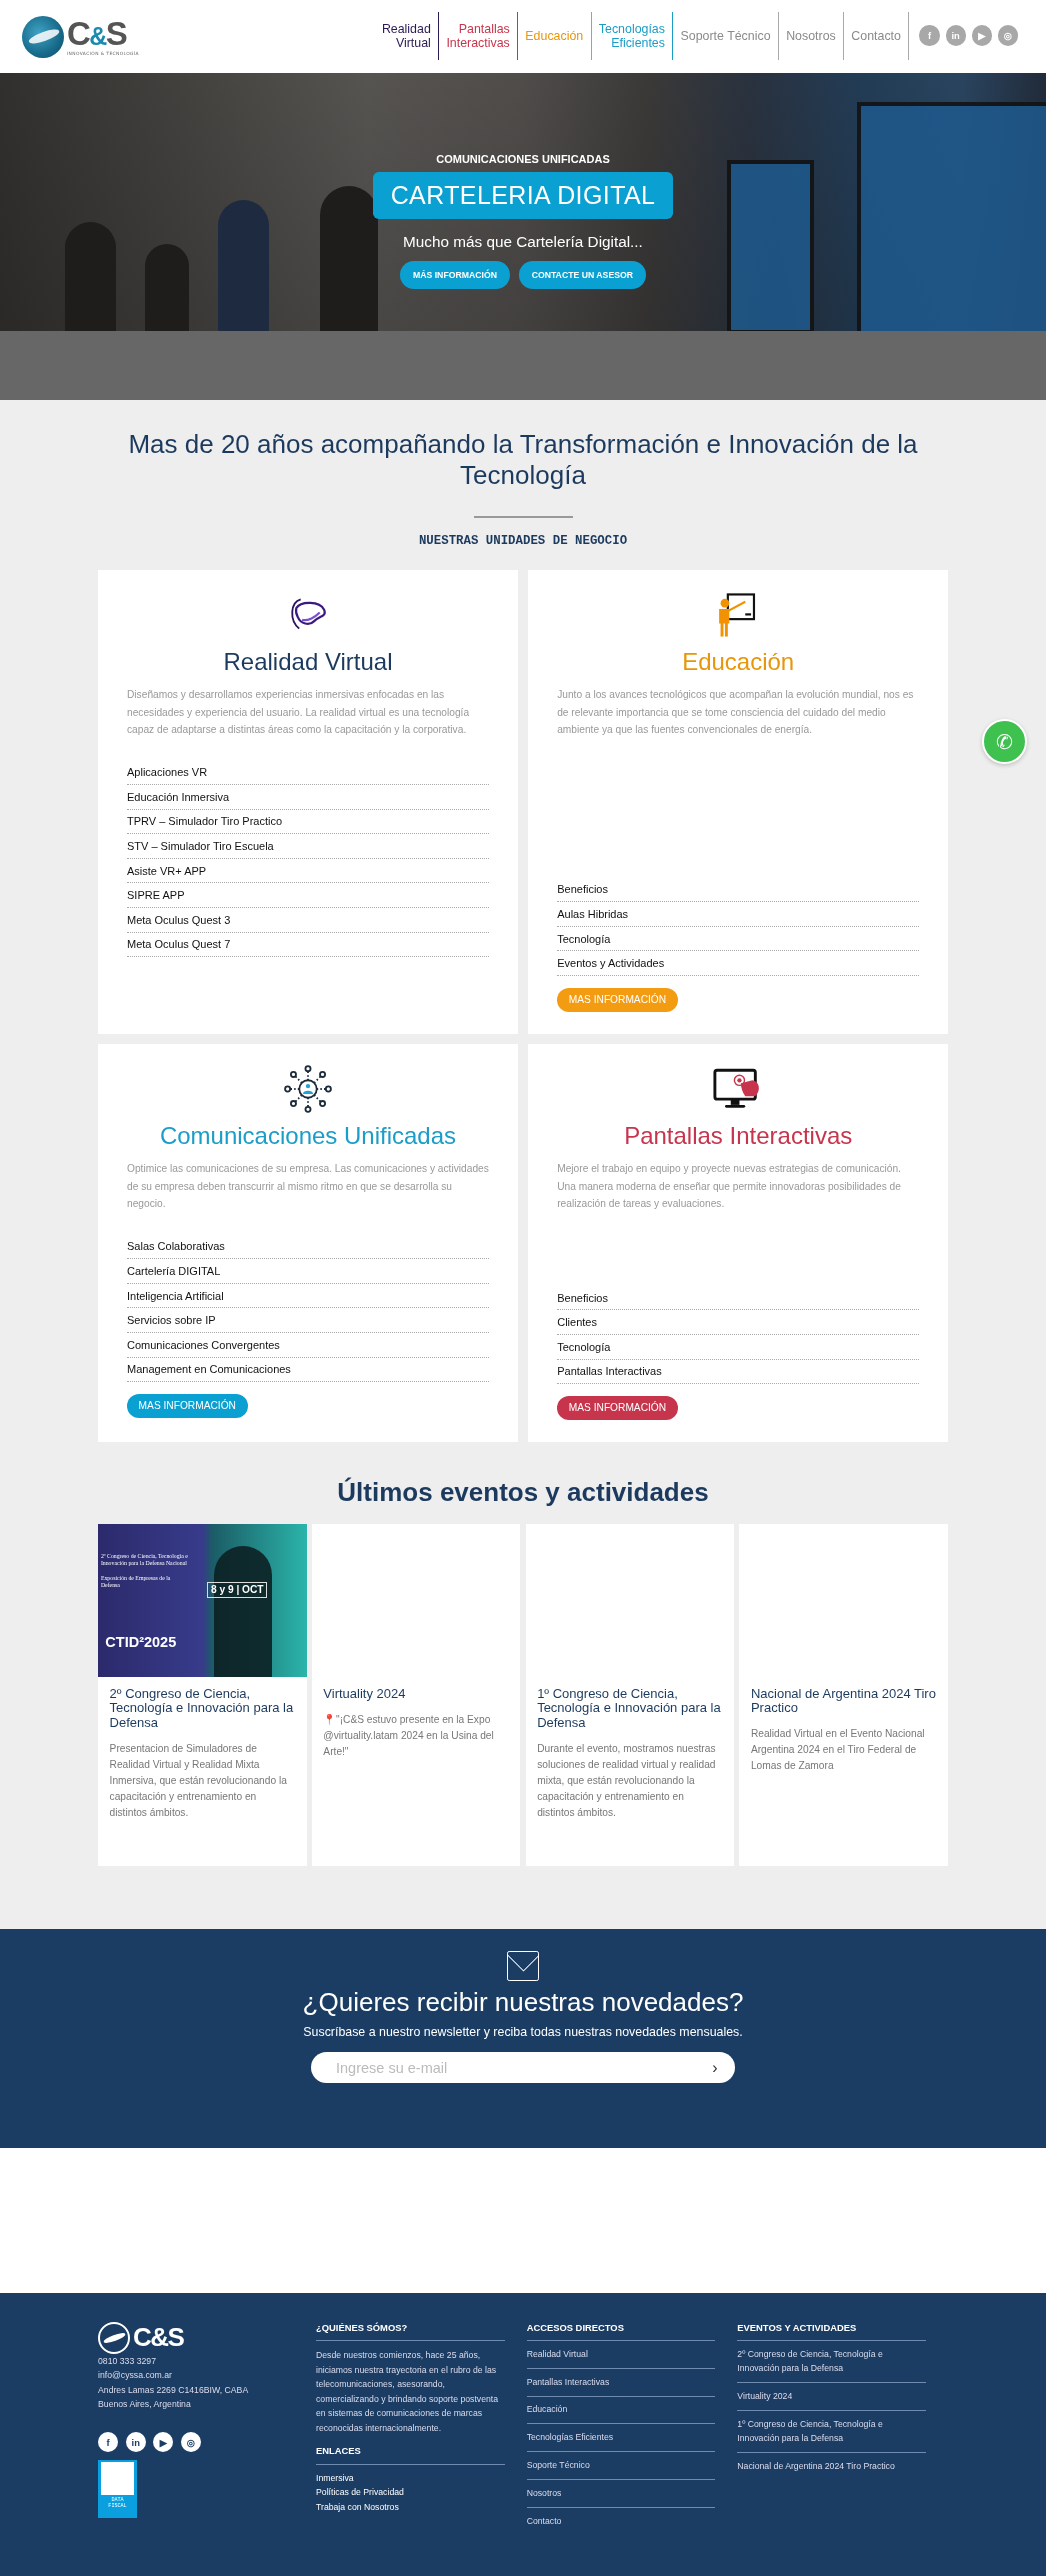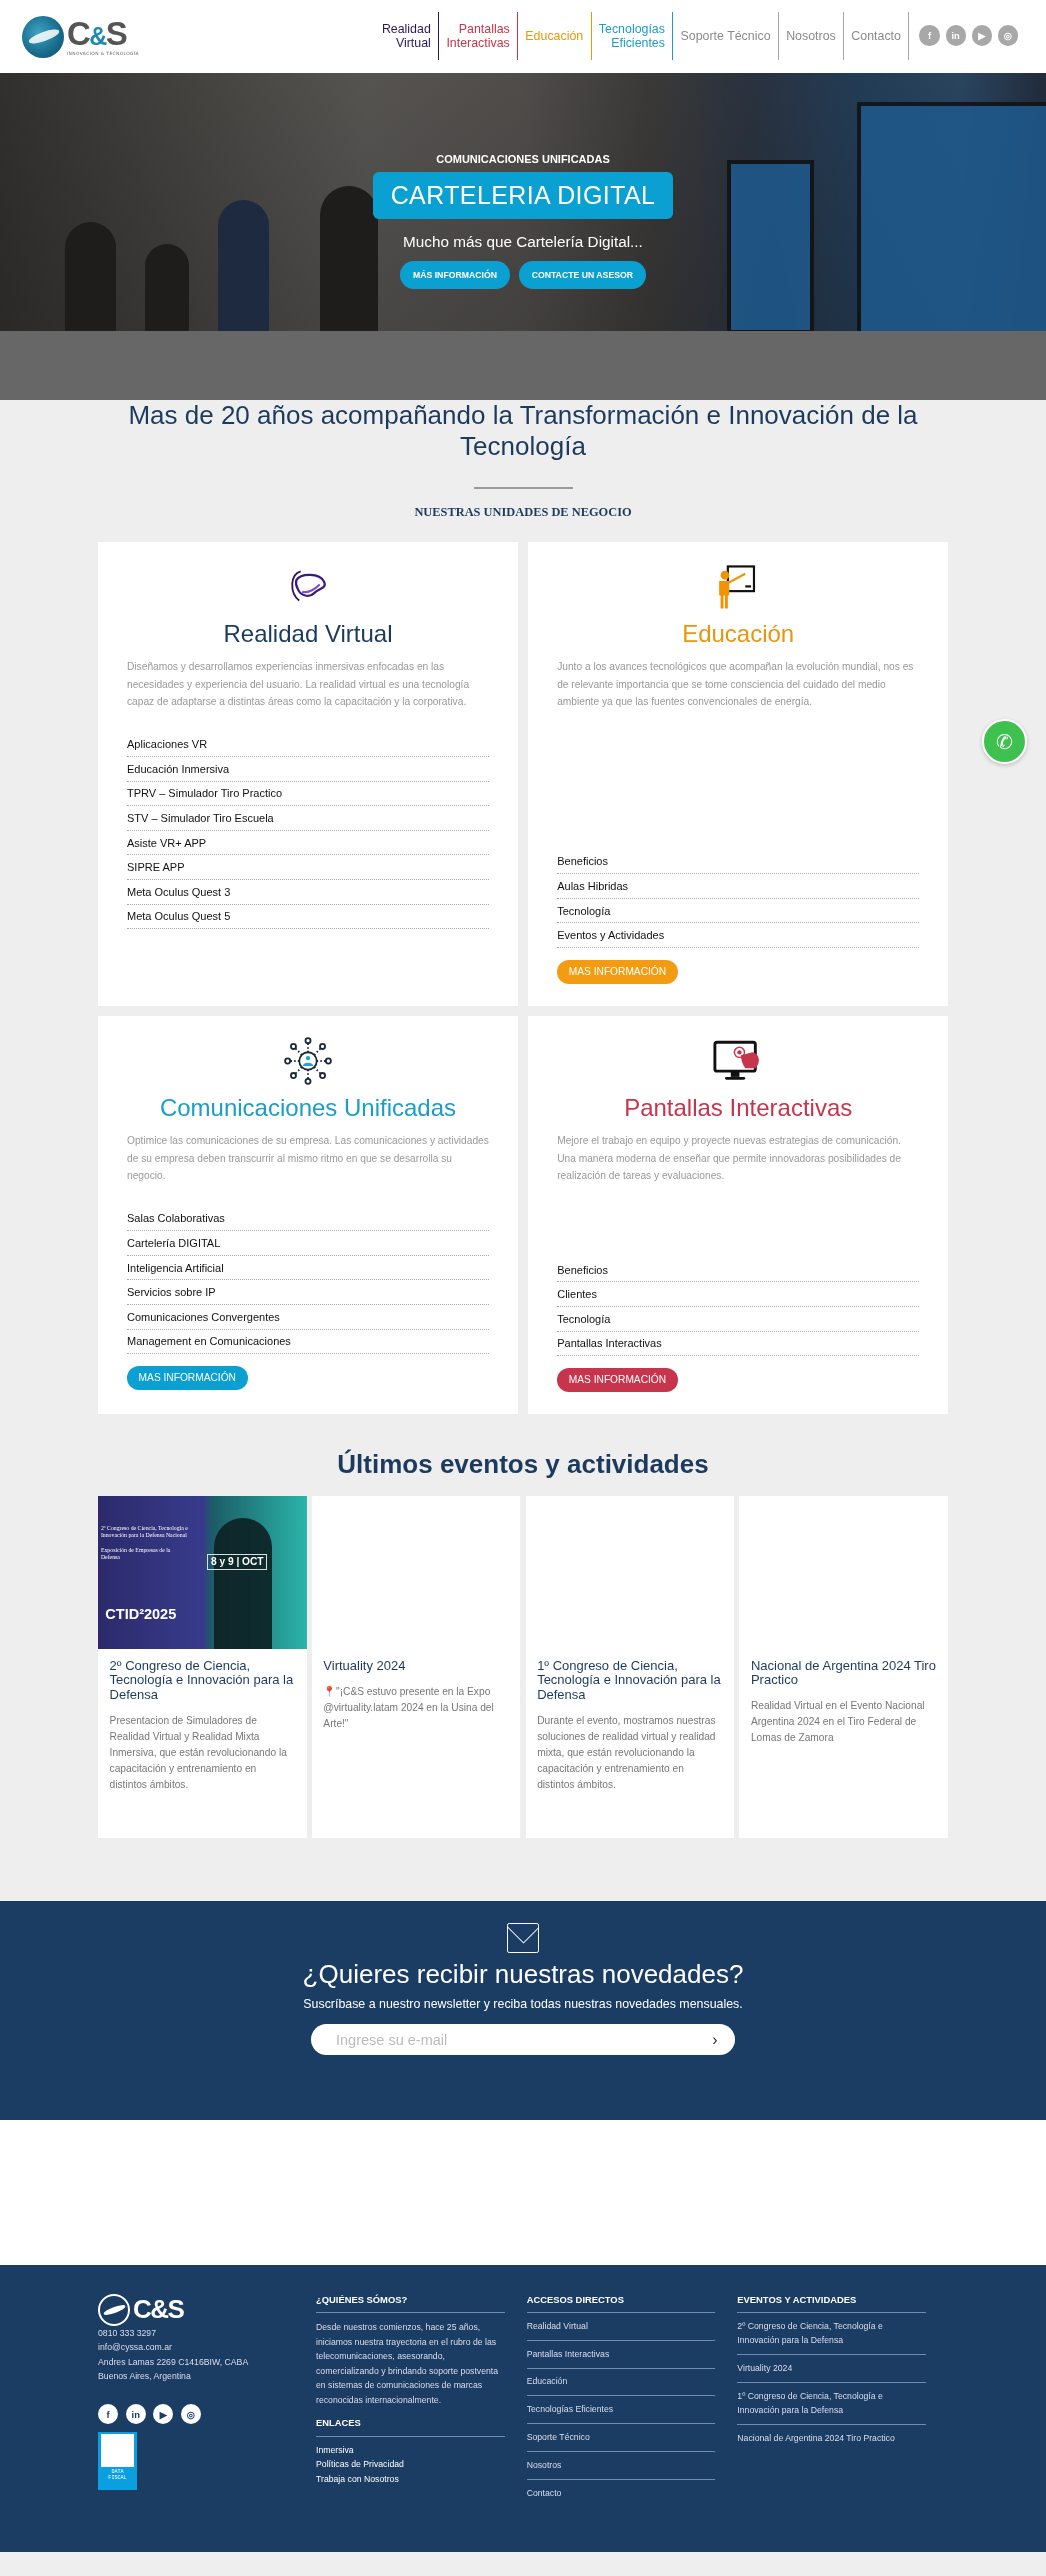--- a/index.html
+++ b/index.html
@@ -24,24 +24,24 @@
 .hero:before{content:"";position:absolute;inset:0;background:linear-gradient(180deg,rgba(40,40,40,.45),rgba(30,30,30,.55))}
 .hero .person{position:absolute;bottom:0;background:#1f1d1c;border-radius:29px 29px 0 0}
 .hero .screen{position:absolute;background:#1e5a8e;border:4.4px solid #111;opacity:.85}
 .hero-content{position:absolute;left:0;right:0;top:80px;text-align:center;z-index:2}
 .hero-eyebrow{color:#fff;font-weight:bold;font-size:11px;font-family:"Liberation Sans",sans-serif}
 .hero-title{display:inline-block;margin-top:7.3px;background:#0ba0d2;color:#fff;font-size:25px;font-family:"Liberation Sans",sans-serif;padding:8.7px 17.4px;border-radius:5.8px;letter-spacing:0.4px}
 .hero-sub{color:#fff;font-size:15.3px;margin-top:14.5px;font-family:"Liberation Sans",sans-serif}
 .hero-btns{margin-top:10.2px;display:flex;justify-content:center;gap:8.7px}
 .pill{border-radius:16px;background:#0ba0d2;color:#fff;font-weight:bold;font-size:8.7px;padding:8.7px 13px;border:none;font-family:"Liberation Sans",sans-serif}
 .hero-overlay-bottom{height:69px;background:#676767}
-.intro{text-align:center;}
+.intro{text-align:center;padding-top:29px}
 .intro h1{font-weight:normal;font-family:"Liberation Sans",sans-serif;color:#1c3a5e;font-size:26px;line-height:30.5px;width:828px;margin:0 auto}
 .divider{width:99px;height:1.5px;background:#999;margin:26px auto 16px}
-.intro h3{color:#1c3a5e;font-family:Liberation Serif, serif;font-size:12.4px;font-weight:bold}
+.intro h3{color:#1c3a5e;font-family:Liberation Mono, monospace;font-size:12.4px;font-weight:bold}
 .grid{width:850px;margin:22px auto 0;display:grid;grid-template-columns:420px 420px;gap:10.2px}
 .card{background:#fff;padding:20.3px 29px 22px;display:flex;flex-direction:column}
 .card-icon{height:51px;display:flex;justify-content:center;align-items:center}
 .card-title{text-align:center;font-family:"Liberation Sans",sans-serif;font-size:24px;margin-top:7.3px;font-weight:normal}
 .card-desc{color:#999;font-size:10.2px;line-height:17.4px;margin-top:10.2px;font-family:"Liberation Sans",sans-serif}
 .card-list{list-style:none;margin-top:22px}
 .card-list li{font-size:11px;color:#111;padding:5.8px 0;border-bottom:0.7px dotted #aaa;font-family:"Liberation Sans",sans-serif}
 .card-btn{margin-top:11.6px;align-self:flex-start;border-radius:14.5px;color:#fff;font-size:10.2px;padding:6.5px 11.6px;border:none;font-family:"Liberation Sans",sans-serif}
 .spacer{flex:1}
 .events-title{text-align:center;color:#1c3a5e;font-size:26px;font-family:"Liberation Sans",sans-serif;margin-top:35px}
@@ -168,21 +168,21 @@
     <h2 class="card-title" style="color:#1c3a5e">Realidad Virtual</h2>
     <p class="card-desc">Diseñamos y desarrollamos experiencias inmersivas enfocadas en las necesidades y experiencia del usuario. La realidad virtual es una tecnología capaz de adaptarse a distintas áreas como la capacitación y la corporativa.</p>
     <ul class="card-list">
       <li>Aplicaciones VR</li>
       <li>Educación Inmersiva</li>
       <li>TPRV – Simulador Tiro Practico</li>
       <li>STV – Simulador Tiro Escuela</li>
       <li>Asiste VR+ APP</li>
       <li>SIPRE APP</li>
       <li>Meta Oculus Quest 3</li>
-      <li>Meta Oculus Quest 5</li>
+      <li>Meta Oculus Quest 7</li>
     </ul>
   </div>
 
   <div class="card" style="height:464px">
     <div class="card-icon">
       <svg width="44" height="45" viewBox="0 0 60 62">
           <rect x="16" y="2" width="36" height="34" fill="#fff" stroke="#111" stroke-width="3"></rect>
           <rect x="40" y="28" width="8" height="3" fill="#111"></rect>
           <circle cx="12" cy="14" r="6" fill="#f39200"></circle>
           <rect x="4" y="22" width="14" height="20" fill="#f39200"></rect>

